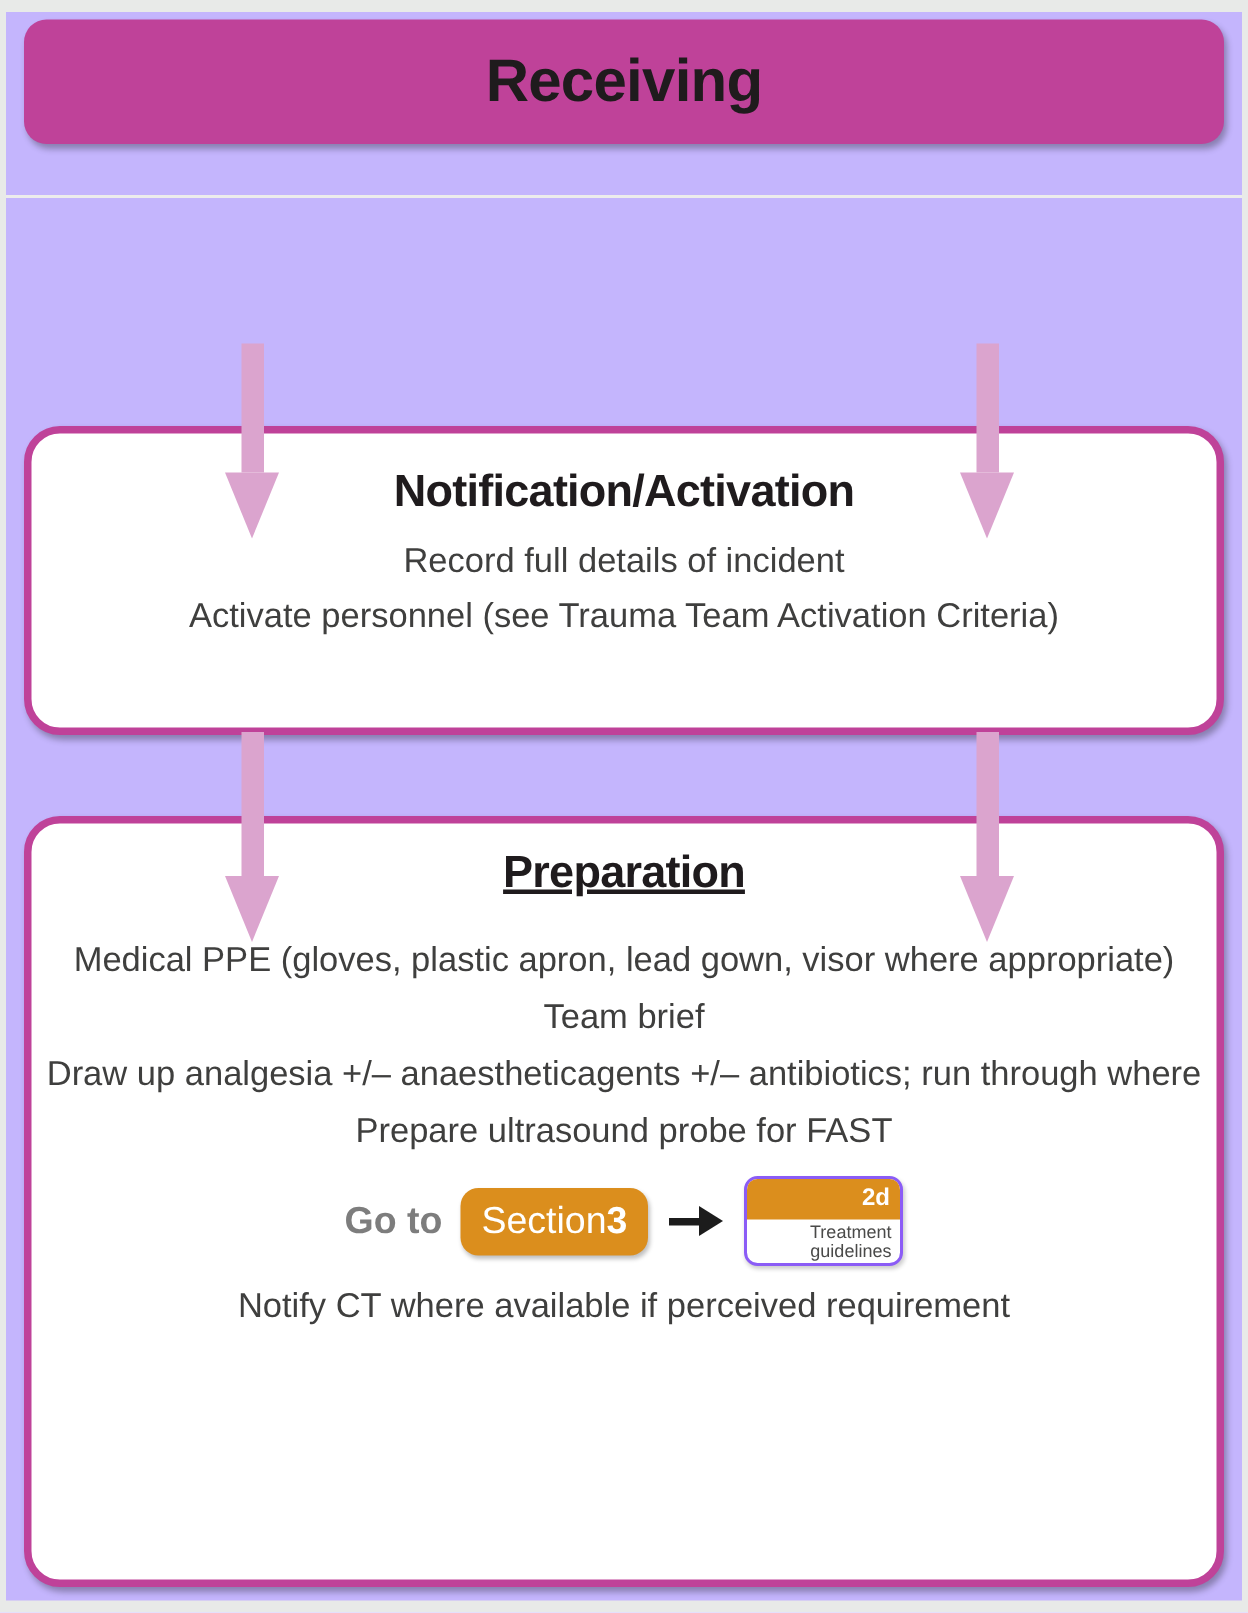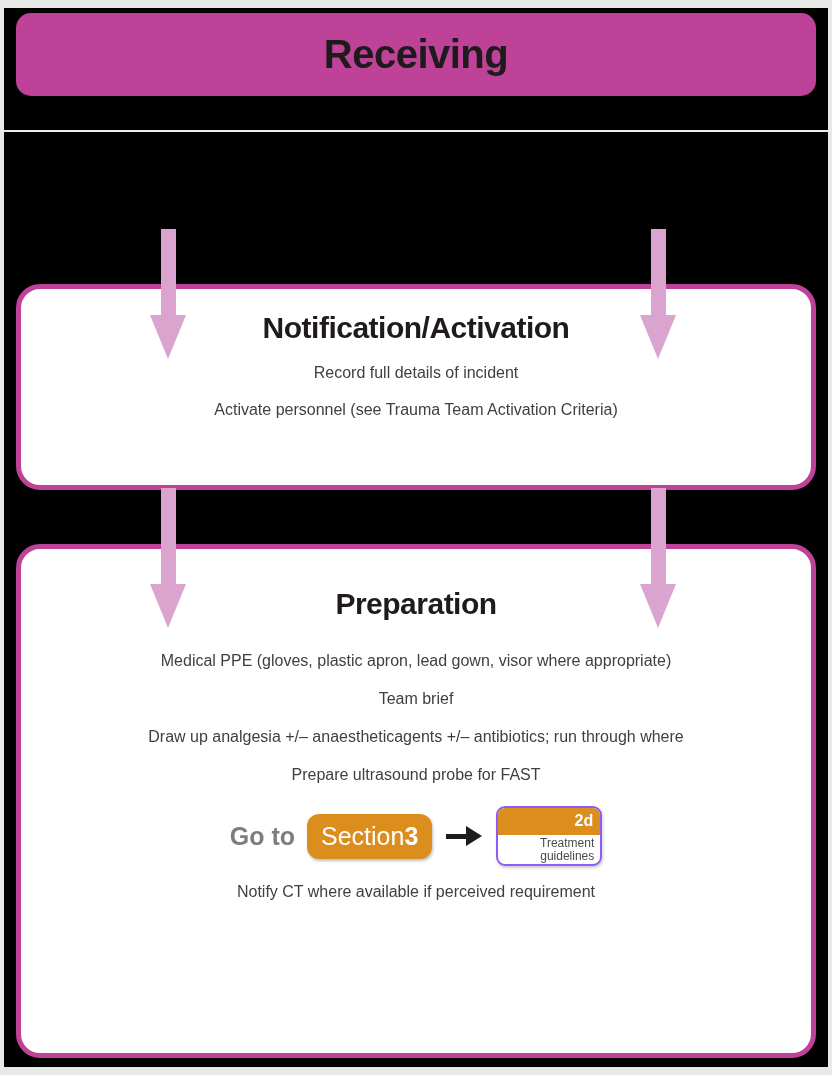--- a/index.html
+++ b/index.html
@@ -1,18 +1,18 @@
 <!DOCTYPE html>
 <html><head>
 <meta charset="utf-8">
 <title>Receiving</title>
 <style>
   html,body{margin:0;padding:0;background:#ffffff;}
   .page{
-    position:relative;width:832px;height:1075px;background:#000000;
+    position:relative;width:832px;height:1075px;background:#c4b5fd;
     font-family:"Liberation Sans",sans-serif;overflow:hidden;
   }
   .frame{
     position:absolute;inset:0;pointer-events:none;z-index:30;
     border-style:solid;border-color:#e8eae8;border-width:8px 4px 8px 4px;
   }
   .header-divider{
     position:absolute;left:4px;right:4px;top:130px;height:2px;background:#ececec;z-index:1;
   }
   
@@ -36,23 +36,23 @@
   .flow-box{
     position:absolute;left:16px;width:800px;background:#ffffff;border:5px solid #bf4299;
     border-radius:24px;z-index:2;box-sizing:border-box;text-align:center;
     box-shadow:2px 3px 4px rgba(0,0,0,.30);
   }
   .notification-box{top:284px;height:206px;}
   .preparation-box{top:544px;height:514px;}
   .flow-box h2{
     margin:22px 0 0 0;font-size:30px;line-height:34px;font-weight:700;color:#1f1b1d;letter-spacing:-.5px;
   }
-  .preparation-box h2{margin:38px 0 28px 0;}
+  .preparation-box h2{margin:16px 0 28px 0;text-decoration:underline;}
   .notification-box h2{margin-bottom:16px;}
-  .line{margin:13px 0;font-size:16px;line-height:24px;color:#3f3f3e;}
+  .line{margin:13px 0;font-size:23px;line-height:24px;color:#3f3f3e;}
   .preparation-box .line{margin:14px 4px;}
   .wrap2{white-space:pre-line;line-height:31px;margin:12px 0;}
   
   .goto-row{
     display:flex;align-items:center;justify-content:center;gap:14px;
     margin:19px 0 0 0;height:60px;
   }
   .goto-label{font-size:25px;font-weight:700;color:#7d7d7d;margin-right:-2px;}
   .section-btn{
     background:#db8e1d;border-radius:12px;color:#ffffff;font-size:25px;

